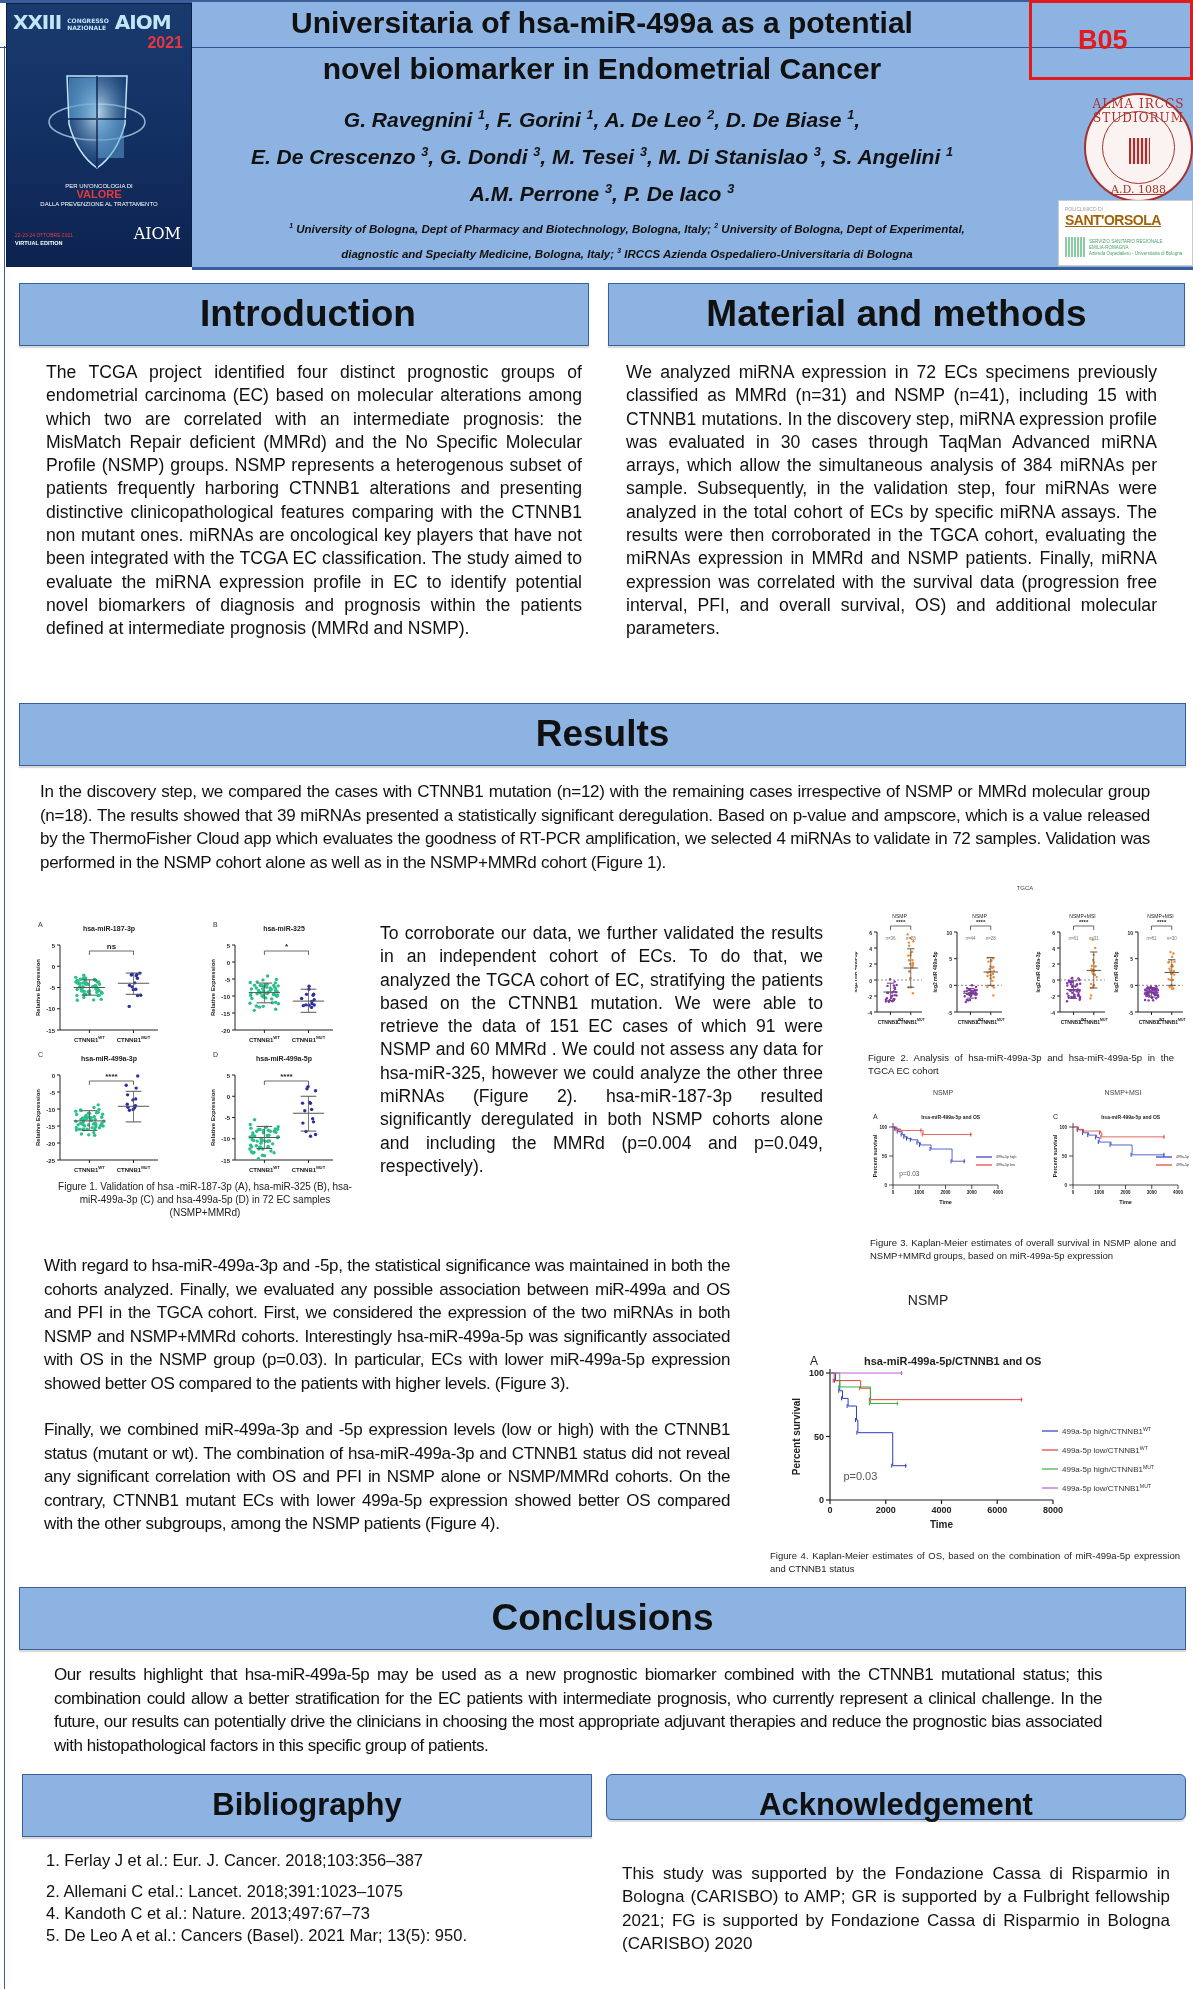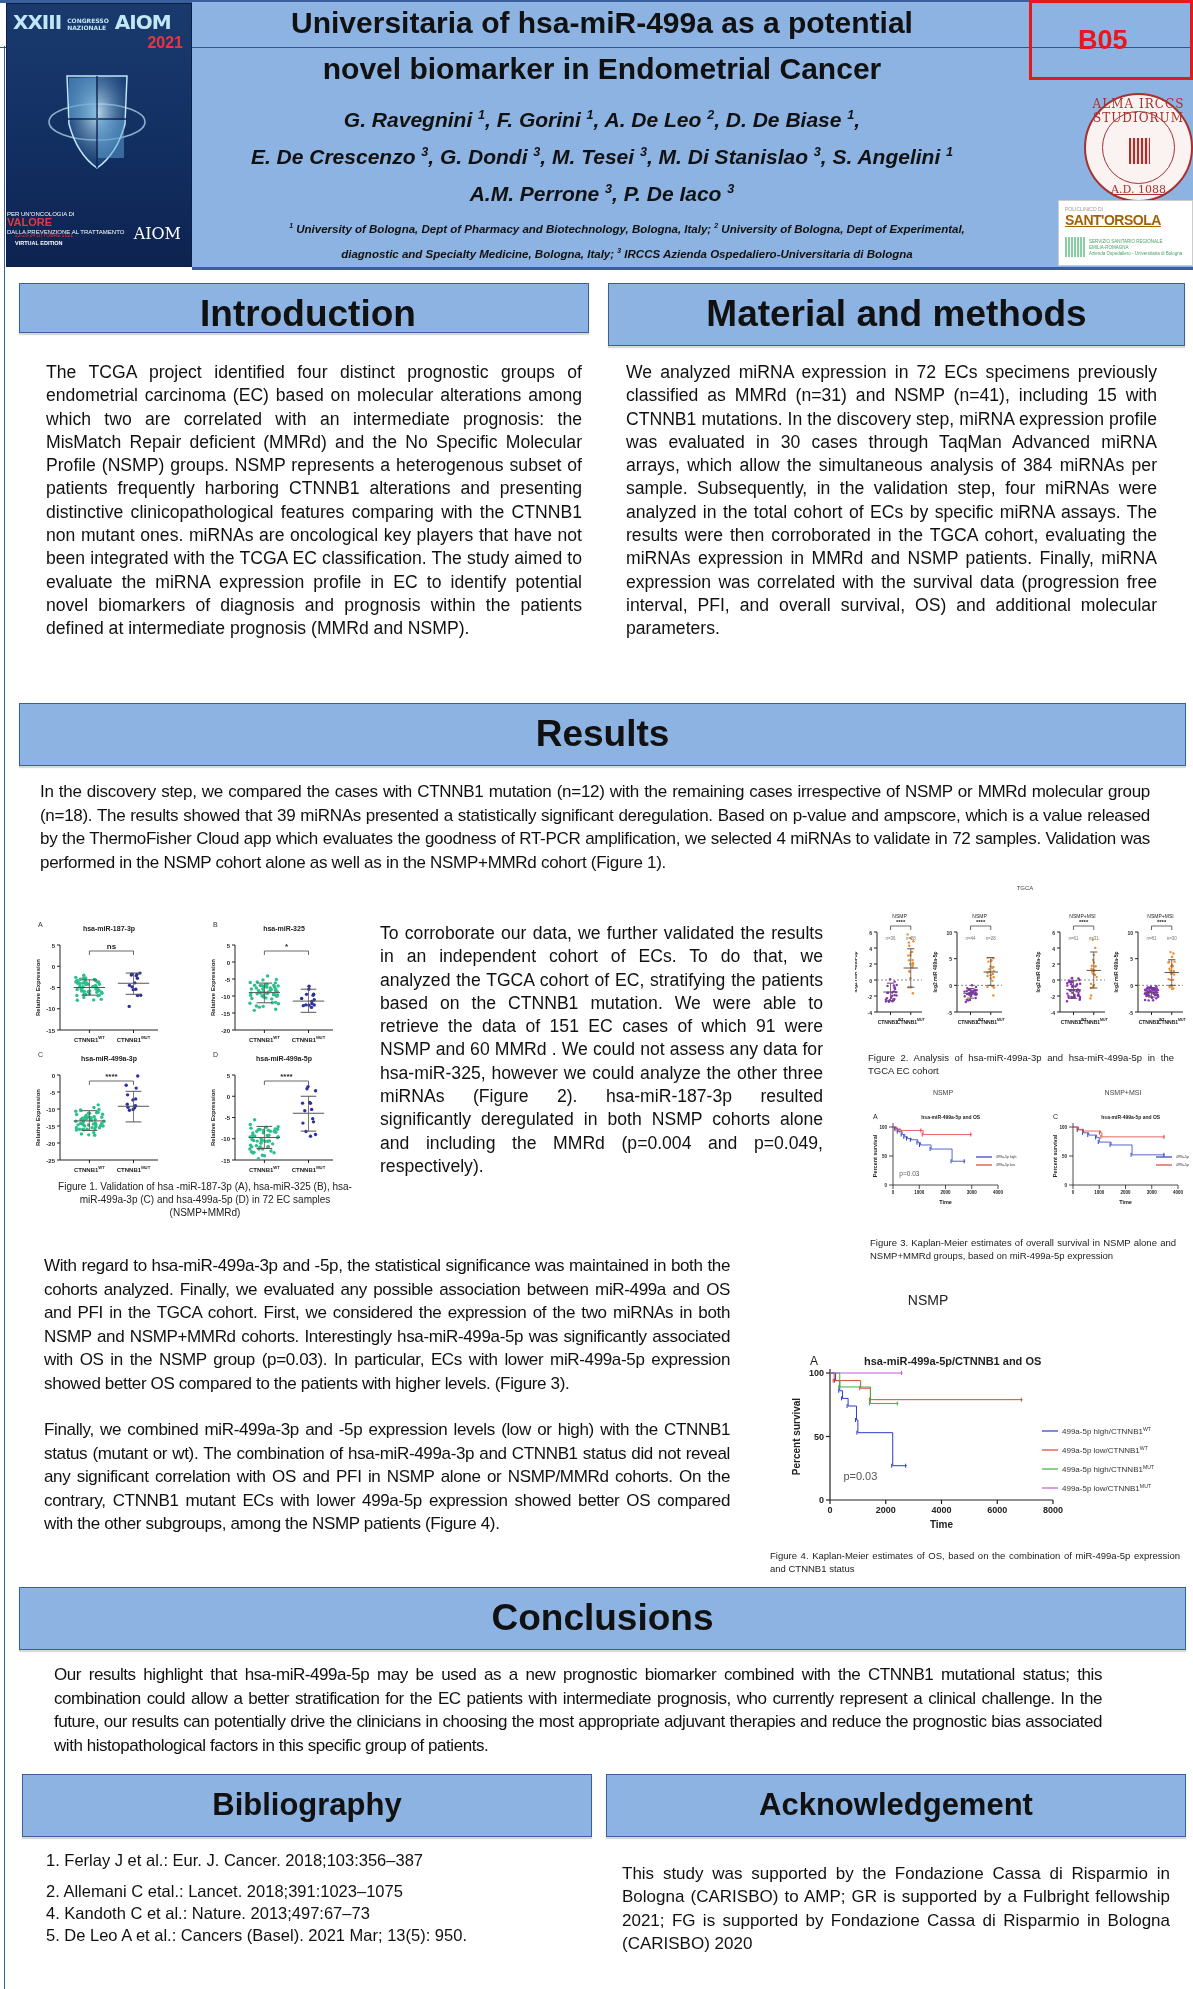--- a/index.html
+++ b/index.html
@@ -10,21 +10,21 @@
   .frame-top { position: absolute; left: 0; top: 0; width: 1193px; height: 3px; background: #3a5f9b; }
 
   
   .header { position: absolute; left: 192px; top: 2px; width: 1001px; height: 268px; background: #8db3e2; border-bottom: 3px solid #3a5f9b; }
   .header-line { position: absolute; left: 0; top: 47px; width: 1193px; height: 1px; background: #2f5597; }
   .poster-cover { position: absolute; left: 6px; top: 3px; width: 186px; height: 264px; background: linear-gradient(180deg,#1a3a6e 0%,#133063 50%,#0d2350 100%); border: 1px solid #0b1e45; overflow: hidden; }
   .cover-title { position: absolute; left: 6px; top: 6px; color: #bfe7f6; font-weight: bold; font-size: 20px; font-family: "DejaVu Sans", sans-serif; letter-spacing: -1px; }
   .cover-title small { font-size: 6px; display:inline-block; line-height:7px; vertical-align: middle; letter-spacing: 0; }
   .cover-year { position: absolute; right: 8px; top: 30px; color: #e8383d; font-weight: bold; font-size: 16px; }
   .cover-shield { position: absolute; left: 40px; top: 60px; width: 100px; height: 110px; }
-  .cover-motto { position: absolute; left: 0; width: 100%; top: 178px; text-align: left; color: #fff; font-size: 6px; line-height: 8px; margin-top: 28px; }
+  .cover-motto { position: absolute; left: 0; width: 100%; top: 178px; text-align: center; color: #fff; font-size: 6px; line-height: 8px; }
   .cover-motto .red { color: #e8383d; font-weight: bold; font-size: 11px; }
   .cover-dates { position: absolute; left: 8px; top: 228px; color: #e8383d; font-size: 5px; }
   .cover-virtual { position: absolute; left: 8px; top: 236px; color: #fff; font-size: 5.5px; font-weight: bold; }
   .cover-logo { position: absolute; right: 10px; top: 220px; color: #fff; font-family: "DejaVu Serif", serif; font-size: 16px; }
 
   .title { position: absolute; left: 192px; width: 820px; text-align: center; font-weight: bold; font-size: 30px; color: #111; }
   .t1 { top: 6px; }
   .t2 { top: 52px; }
   .authors { position: absolute; left: 192px; width: 820px; text-align: center; font-weight: bold; font-style: italic; font-size: 21px; color: #111; }
   .a1 { top: 108px; } .a2 { top: 145px; } .a3 { top: 182px; }
@@ -124,21 +124,21 @@
   <div class="so-pre">POLICLINICO DI</div>
   <div class="so-name">SANT'ORSOLA</div>
   <div class="so-grid"></div>
   <div class="so-sub">
     <span>SERVIZIO SANITARIO REGIONALE</span><br>
     <span>EMILIA-ROMAGNA</span><br>
     <span>Azienda Ospedaliero - Universitaria di Bologna</span>
   </div>
 </div>
 
-<div class="sec-head" style="left:19px; top:283px; width:570px; height:50px; font-size:37px; line-height:60px;padding-left:8px;">
+<div class="sec-head" style="left:19px; top:283px; width:570px; height:63px; font-size:37px; line-height:60px;padding-left:8px;">
   <span>Introduction</span>
 </div>
 <div class="body-text" style="left:46px; top:361px; width:536px;">The TCGA project identified four distinct prognostic groups of endometrial carcinoma (EC) based on molecular alterations among which two are correlated with an intermediate prognosis: the MisMatch Repair deficient (MMRd) and the No Specific Molecular Profile (NSMP) groups. NSMP represents a heterogenous subset of patients frequently harboring CTNNB1 alterations and presenting distinctive clinicopathological features comparing with the CTNNB1 non mutant ones. miRNAs are oncological key players that have not been integrated with the TCGA EC classification. The study aimed to evaluate the miRNA expression profile in EC to identify potential novel biomarkers of diagnosis and prognosis within the patients defined at intermediate prognosis (MMRd and NSMP).</div>
 
 <div class="sec-head" style="left:608px; top:283px; width:577px; height:63px; font-size:37px; line-height:60px;">
   <span>Material and methods</span>
 </div>
 <div class="body-text" style="left:626px; top:361px; width:531px;">We analyzed miRNA expression in 72 ECs specimens previously classified as MMRd (n=31) and NSMP (n=41), including 15 with CTNNB1 mutations. In the discovery step, miRNA expression profile was evaluated in 30 cases through TaqMan Advanced miRNA arrays, which allow the simultaneous analysis of 384 miRNAs per sample. Subsequently, in the validation step, four miRNAs were analyzed in the total cohort of ECs by specific miRNA assays. The results were then corroborated in the TGCA cohort, evaluating the miRNAs expression in MMRd and NSMP patients.  Finally, miRNA expression was correlated with the survival data (progression free interval, PFI, and overall survival, OS) and additional molecular parameters.</div>
 
 <div class="sec-head" style="left:19px; top:703px; width:1167px; height:63px; font-size:37px; line-height:60px;">
@@ -1108,16 +1108,16 @@
 <div class="sec-head" style="left:22px; top:1774px; width:570px; height:63px; font-size:31px; line-height:60px;">
   <span>Bibliography</span>
 </div>
 <div style="position:absolute; left:46px; top:1849px; width:540px; font-size:16.5px; color:#111;">
   <div style="line-height:22px; margin-bottom:9px;">1. Ferlay J et al.: Eur. J. Cancer. 2018;103:356–387</div>
   <div style="line-height:22px;">2. Allemani C etal.: Lancet. 2018;391:1023–1075</div>
   <div style="line-height:22px;">4. Kandoth C et al.: Nature. 2013;497:67–73</div>
   <div style="line-height:22px;">5. De Leo A et al.: Cancers (Basel). 2021 Mar; 13(5): 950.</div>
 </div>
 
-<div class="sec-head" style="left:606px; top:1774px; width:580px; height:63px; font-size:31px; line-height:60px;">
+<div class="sec-head" style="left:606px; top:1774px; width:580px; height:46px; font-size:31px; line-height:60px;border-radius:6px;">
   <span>Acknowledgement</span>
 </div>
 <div class="body-text" style="left:622px; top:1862px; width:548px; font-size:17px; line-height:23.3px;">This study was supported by the Fondazione Cassa di Risparmio in Bologna (CARISBO)  to AMP; GR is supported by a Fulbright fellowship 2021; FG is supported by Fondazione Cassa di Risparmio in Bologna (CARISBO) 2020</div>
 
 </body></html>

